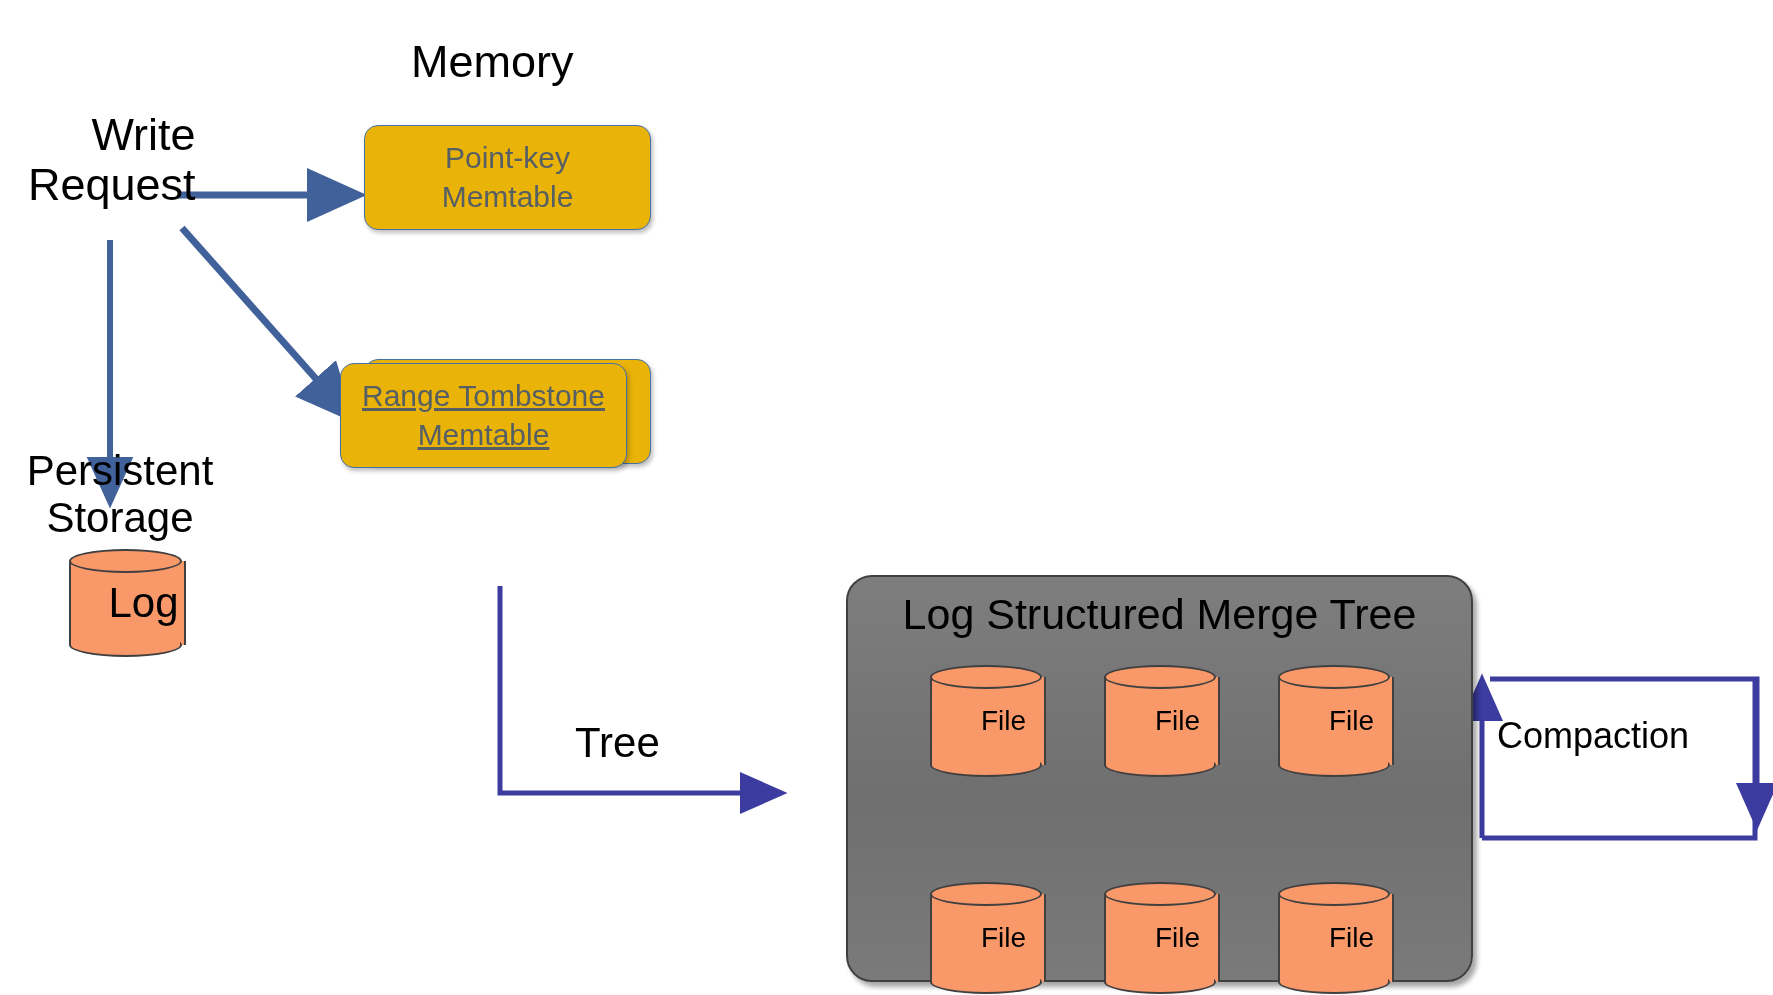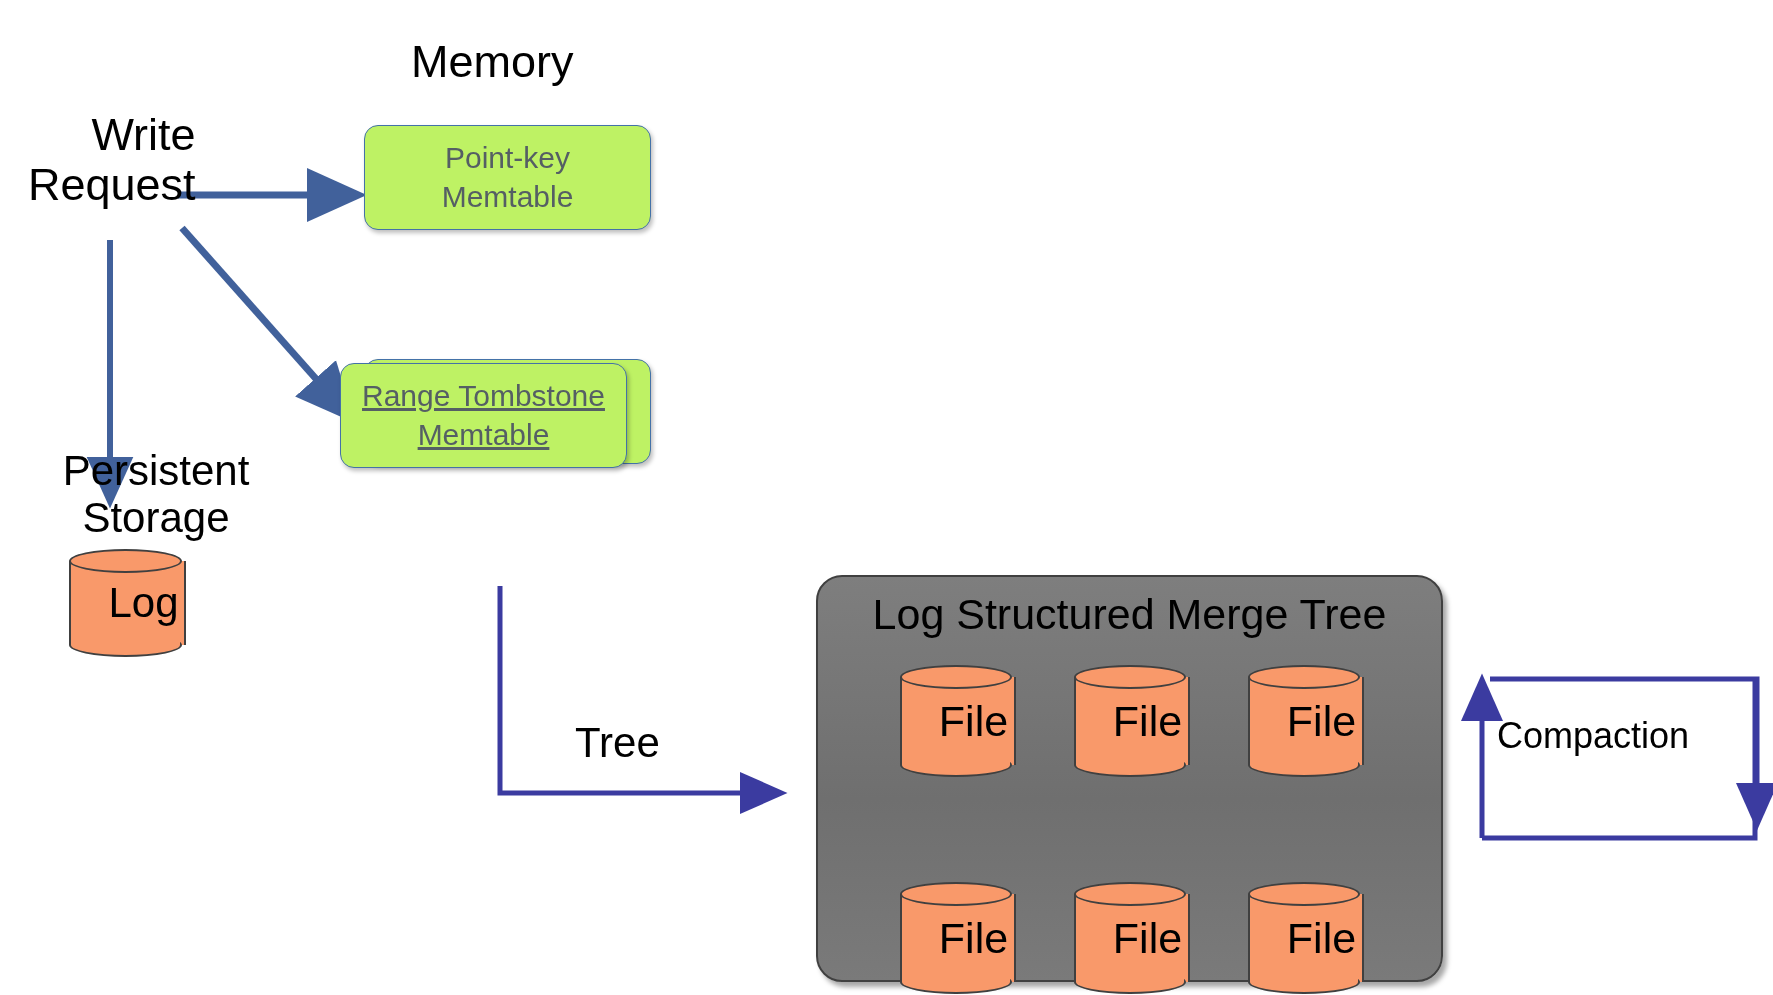--- a/index.html
+++ b/index.html
@@ -8,43 +8,43 @@
     font-family:"Liberation Sans", sans-serif;
     -webkit-font-smoothing:antialiased;
   }
   #canvas{position:absolute;inset:0;width:1773px;height:995px;}
 
   
   .lbl{position:absolute;color:#000000;white-space:pre;line-height:1.12;}
 
   #memory-label{left:411px;top:37px;font-size:45px;}
   #write-request-label{left:28px;top:110px;font-size:45px;text-align:right;}
-  #persistent-storage-label{left:20px;top:447px;font-size:42px;text-align:center;width:200px;margin-left:36px;}
+  #persistent-storage-label{left:20px;top:447px;font-size:42px;text-align:center;width:200px;}
   #flush-label{left:575px;top:719px;font-size:42px;}
   #compaction-label{left:1497px;top:716px;font-size:36px;}
 
   
   .memtable{
     position:absolute;
-    background:#bef264;
+    background:#eab308;
     border:1px solid #4472A8;
     border-radius:14px;
     color:#555f64;
     display:flex;align-items:center;justify-content:center;
     text-align:center;
     font-size:30px;line-height:1.28;
     box-shadow:2px 3px 4px rgba(0,0,0,0.25);
   }
   #point-key-memtable{left:364px;top:125px;width:285px;height:103px;}
   #range-tombstone-memtable-back{left:364px;top:359px;width:285px;height:103px;border-radius:14px;}
   #range-tombstone-memtable{left:340px;top:363px;width:285px;height:103px;text-decoration:underline;}
 
   
   #lsm-tree{
-    position:absolute;left:816px;top:575px;width:623px;height:403px;
+    position:absolute;left:846px;top:575px;width:623px;height:403px;
     background:linear-gradient(180deg,#7e7e7e 0%,#6f6f6f 55%,#7a7a7a 100%);
     border:2px solid #404040;
     border-radius:26px;
     box-shadow:4px 5px 5px rgba(0,0,0,0.35);
   }
   #lsm-title{
     position:absolute;left:0;top:14px;width:100%;text-align:center;
     color:#000;font-size:43px;line-height:1.1;
   }
   .file-row{position:absolute;left:0;width:100%;display:flex;justify-content:center;gap:62px;}
@@ -70,21 +70,21 @@
   .cyl .cap-mask{
     position:absolute;left:2px;bottom:12px;width:calc(100% - 4px);height:14px;
     background:#F9996A;
   }
   .cyl .cyl-text{
     position:absolute;left:0;top:0;width:100%;height:100%;
     display:flex;align-items:center;justify-content:center;
     color:#000;z-index:3;padding-left:18px;
   }
   .file-cyl{width:112px;height:112px;}
-  .file-cyl .cyl-text{font-size:43px;}
+  .file-cyl .cyl-text{font-size:28px;}
 
   #log-cyl{position:absolute;left:69px;top:549px;width:113px;height:108px;}
   #log-cyl .cyl-text{font-size:42px;}
 </style>
 </head>
 <body>
 
 <svg id="canvas" viewBox="0 0 1773 995" xmlns="http://www.w3.org/2000/svg">
   <defs>
     <marker id="mk-thick" markerWidth="9" markerHeight="9" refX="7.2" refY="4.5" orient="auto">

